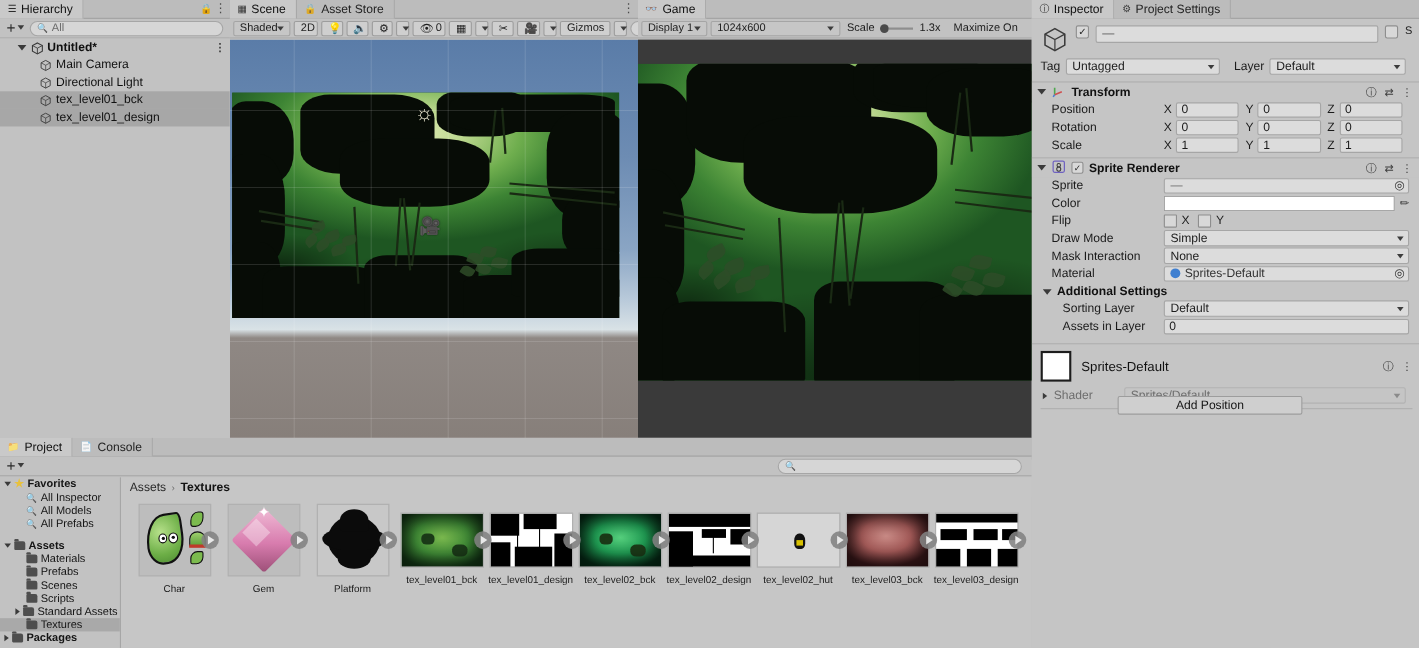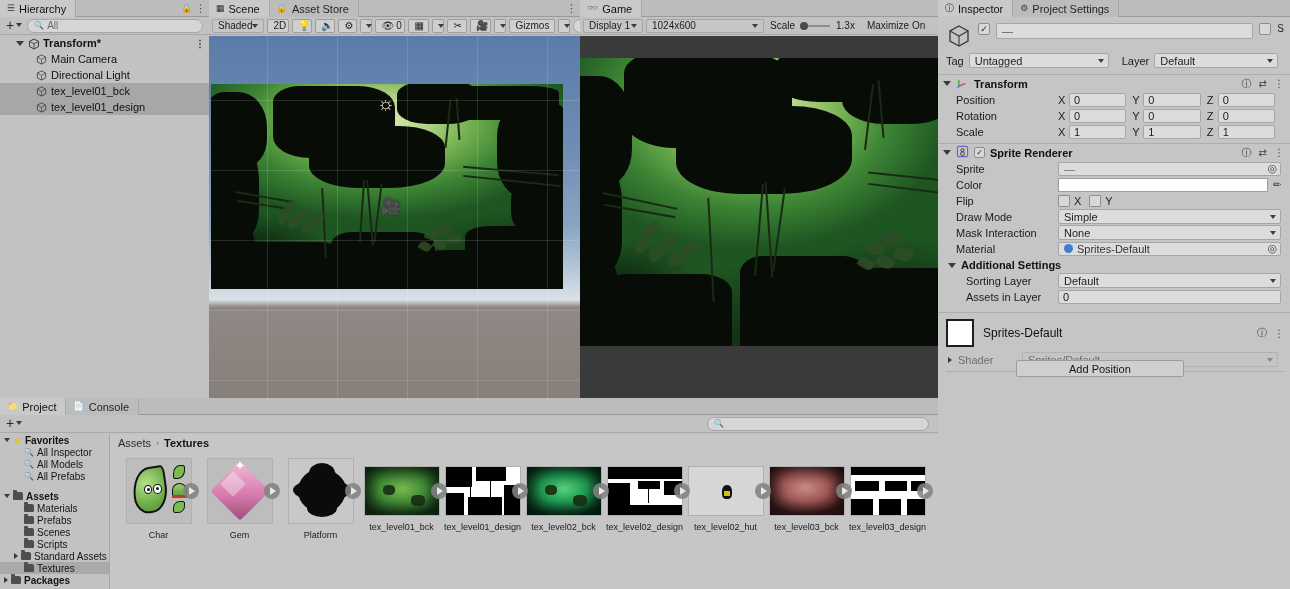--- a/index.html
+++ b/index.html
@@ -226,21 +226,21 @@
     </div>
     <div class="htree">
       <div class="hrow root" style="padding-left:14px">
         <span class="twisty"></span>
         <span class="cubeicon">
           <svg viewBox="0 0 12 12" width="12" height="12">
               <path d="M6 1 10.5 3.4v5.2L6 11 1.5 8.6V3.4Z" fill="none" stroke="#3a3a3a" stroke-width="1"></path>
               <path d="M1.5 3.4 6 5.8l4.5-2.4M6 5.8V11" fill="none" stroke="#3a3a3a" stroke-width=".8"></path>
             </svg>
         </span>
-        <span>Transform*</span>
+        <span>Untitled*</span>
         <span class="rowdots">⋮</span>
       </div>
       <div id="hierarchy-items">
           <div class="hrow" style="padding-left: 36px;">
             <span class="cubeicon">
               <svg viewBox="0 0 12 12" width="11" height="11">
                 <path d="M6 1 10.5 3.4v5.2L6 11 1.5 8.6V3.4Z" fill="none" stroke="#3a3a3a" stroke-width=".9"></path>
                 <path d="M1.5 3.4 6 5.8l4.5-2.4M6 5.8V11" fill="none" stroke="#3a3a3a" stroke-width=".7"></path>
               </svg>
             </span>

